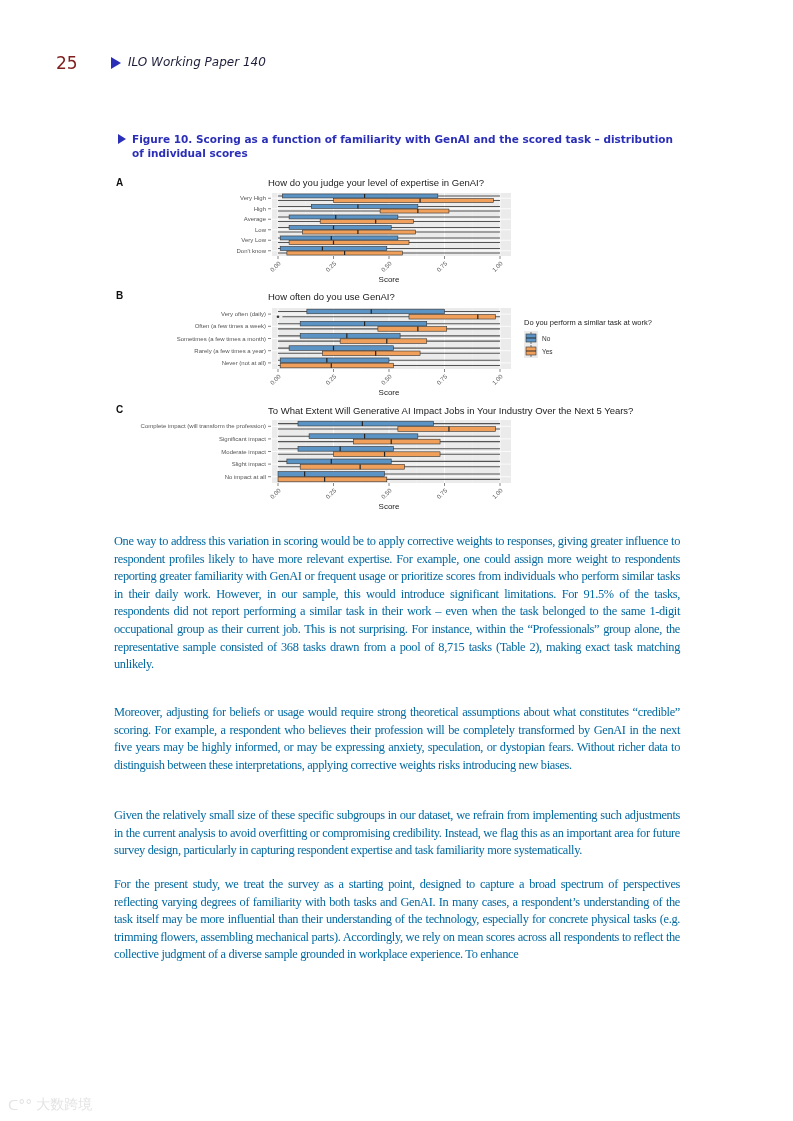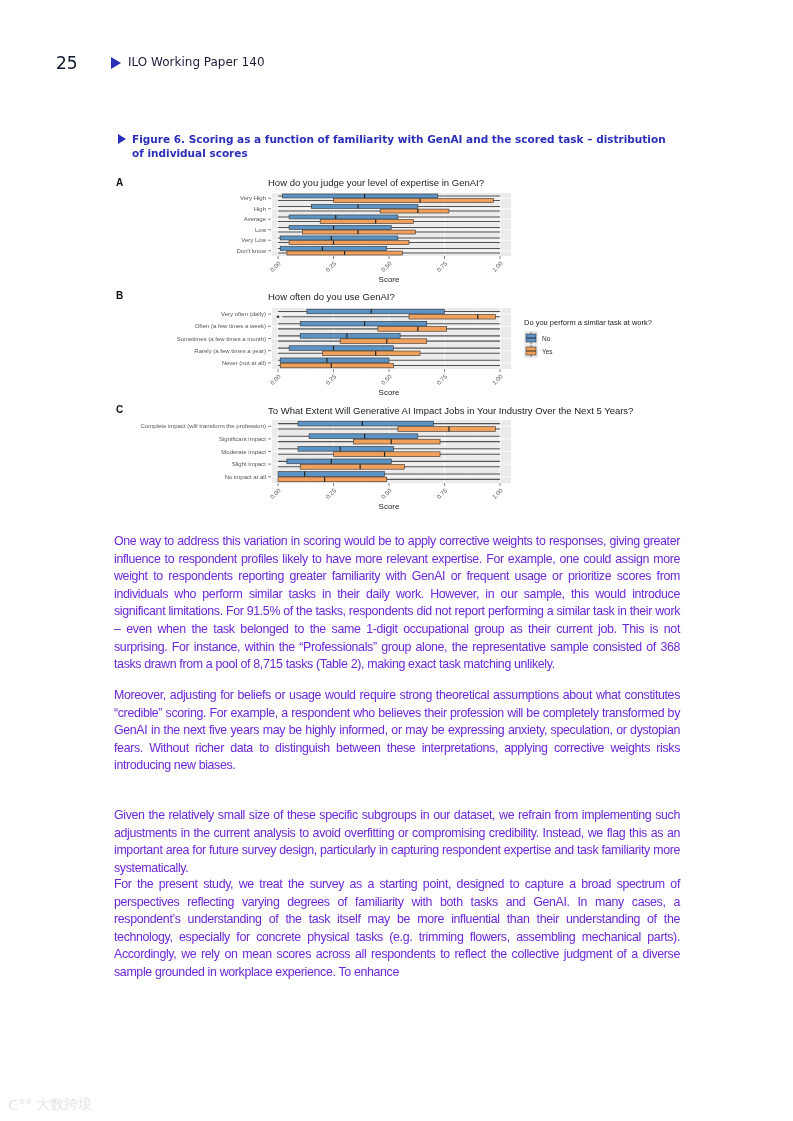--- a/index.html
+++ b/index.html
@@ -1,38 +1,38 @@
 <!DOCTYPE html>
 <html><head>
 <meta charset="utf-8">
 <style>
   html, body { margin: 0; padding: 0; background: #ffffff; }
   body { width: 793px; height: 1121px; position: relative; overflow: hidden; font-family: "DejaVu Sans", sans-serif; color: #1a1a1a; }
-  .page-num { position: absolute; left: 56px; top: 53px; font-size: 17px; color: #0f172a; font-family: "DejaVu Sans", sans-serif; }
-  .running-head { position: absolute; left: 111px; top: 55px; font-size: 12px; color: #1d1d3a; display: flex; align-items: flex-end; }
+  .page-num { position: absolute; left: 56px; top: 53px; font-size: 17px; color: #7f1d1d; font-family: "DejaVu Sans", sans-serif; }
+  .running-head { position: absolute; left: 111px; top: 55px; font-size: 12px; color: #1d1d3a; display: flex; align-items: flex-end; font-style: italic; }
   .tri { display: inline-block; width: 0; height: 0; border-top: 6px solid transparent; border-bottom: 6px solid transparent; border-left: 10px solid #2b2fb8; margin-right: 7px; }
   .fig-caption { position: absolute; left: 118px; top: 132px; width: 560px; font-size: 10.5px; font-weight: bold; color: #2b2fb8; line-height: 14px; display: flex; }
   .fig-caption .tri { border-top-width: 5px; border-bottom-width: 5px; border-left-width: 8px; margin-top: 2px; margin-right: 6px; flex: none; }
   .chart-svg { position: absolute; left: 0; top: 0; }
-  .body-text { position: absolute; left: 114px; width: 566px; font-size: 12.4px; line-height: 17.6px; text-align: justify; color: #6d28d9; font-family: Liberation Sans, sans-serif; letter-spacing: -0.35px; }
+  .body-text { position: absolute; left: 114px; width: 566px; font-size: 12.4px; line-height: 17.6px; text-align: justify; color: #0369a1; font-family: Liberation Serif, serif; letter-spacing: -0.35px; }
   .body-text p { margin: 0; }
   .watermark { position: absolute; left: 8px; top: 1096px; font-size: 14px; color: #e4e4e4; display: flex; align-items: center; gap: 4px; }
 </style>
 </head>
 <body>
 
 <div class="page-num">25</div>
 <div class="running-head">
   <span class="tri"></span>
   <span>ILO Working Paper 140</span>
 </div>
 
 <div class="fig-caption">
   <span class="tri"></span>
-  <span>Figure 6. Scoring as a function of familiarity with GenAI and the scored task – distribution of individual scores</span>
+  <span>Figure 10. Scoring as a function of familiarity with GenAI and the scored task – distribution of individual scores</span>
 </div>
 
 <svg class="chart-svg" id="chart-svg" width="793" height="520" xmlns="http://www.w3.org/2000/svg">
     <g>
       <text x="116" y="186" font-size="10" font-weight="bold" font-family="Liberation Sans, sans-serif" fill="#111">A</text>
       <text x="268" y="186" font-size="9.5" font-family="Liberation Sans, sans-serif" fill="#222">How do you judge your level of expertise in GenAI?</text>
       <rect x="272" y="193" width="239" height="63" fill="#ebebeb"></rect>
       <line x1="278" x2="278" y1="193" y2="256" stroke="#ffffff" stroke-width="0.8"></line>
       <line x1="333.5" x2="333.5" y1="193" y2="256" stroke="#ffffff" stroke-width="0.8"></line>
       <line x1="389" x2="389" y1="193" y2="256" stroke="#ffffff" stroke-width="0.8"></line>
@@ -260,21 +260,21 @@
       <line x1="531" x2="531" y1="345" y2="357" stroke="#444" stroke-width="0.7"></line>
       <rect x="526" y="347" width="10" height="8" fill="#f0a05a" stroke="#333" stroke-width="0.6"></rect>
       <line x1="526" x2="536" y1="351" y2="351" stroke="#222" stroke-width="0.9"></line>
       <text x="542" y="354" font-size="6.5" font-family="Liberation Sans, sans-serif" fill="#333">Yes</text>
     </g>
   </svg>
 
 <div class="body-text" style="top:533px;">
     <p>One way to address this variation in scoring would be to apply corrective weights to responses, giving greater influence to respondent profiles likely to have more relevant expertise. For example, one could assign more weight to respondents reporting greater familiarity with GenAI or frequent usage or prioritize scores from individuals who perform similar tasks in their daily work. However, in our sample, this would introduce significant limitations. For 91.5% of the tasks, respondents did not report performing a similar task in their work – even when the task belonged to the same 1-digit occupational group as their current job. This is not surprising. For instance, within the “Professionals” group alone, the representative sample consisted of 368 tasks drawn from a pool of 8,715 tasks (Table 2), making exact task matching unlikely.</p>
   </div>
-<div class="body-text" style="top:687px;">
+<div class="body-text" style="top:704px;">
     <p>Moreover, adjusting for beliefs or usage would require strong theoretical assumptions about what constitutes “credible” scoring. For example, a respondent who believes their profession will be completely transformed by GenAI in the next five years may be highly informed, or may be expressing anxiety, speculation, or dystopian fears. Without richer data to distinguish between these interpretations, applying corrective weights risks introducing new biases.</p>
   </div>
 <div class="body-text" style="top:807px;">
     <p>Given the relatively small size of these specific subgroups in our dataset, we refrain from implementing such adjustments in the current analysis to avoid overfitting or compromising credibility. Instead, we flag this as an important area for future survey design, particularly in capturing respondent expertise and task familiarity more systematically.</p>
   </div>
 <div class="body-text" style="top:876px;">
     <p>For the present study, we treat the survey as a starting point, designed to capture a broad spectrum of perspectives reflecting varying degrees of familiarity with both tasks and GenAI. In many cases, a respondent’s understanding of the task itself may be more influential than their understanding of the technology, especially for concrete physical tasks (e.g. trimming flowers, assembling mechanical parts). Accordingly, we rely on mean scores across all respondents to reflect the collective judgment of a diverse sample grounded in workplace experience. To enhance</p>
   </div>
 
 <div class="watermark">

